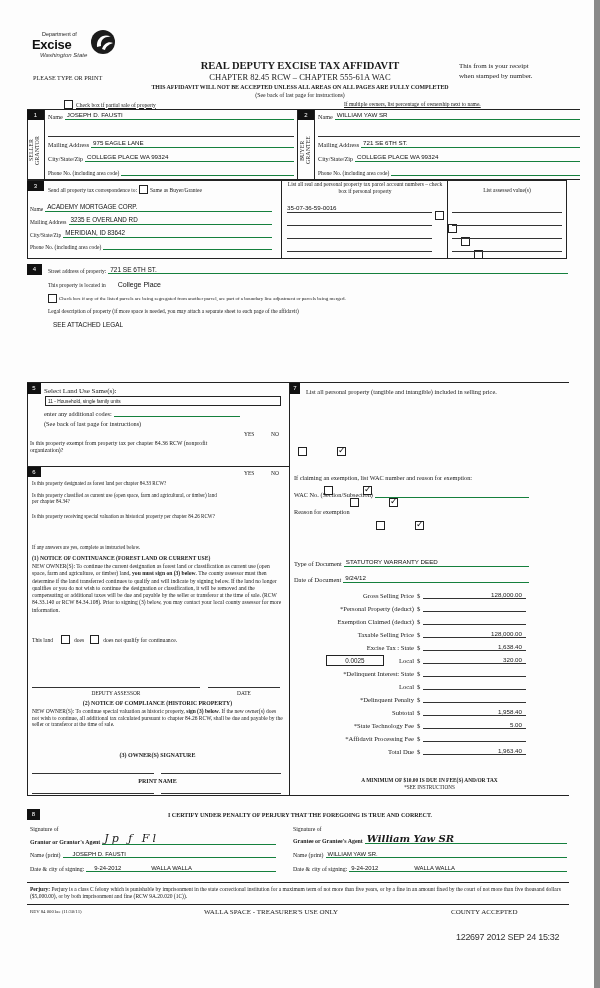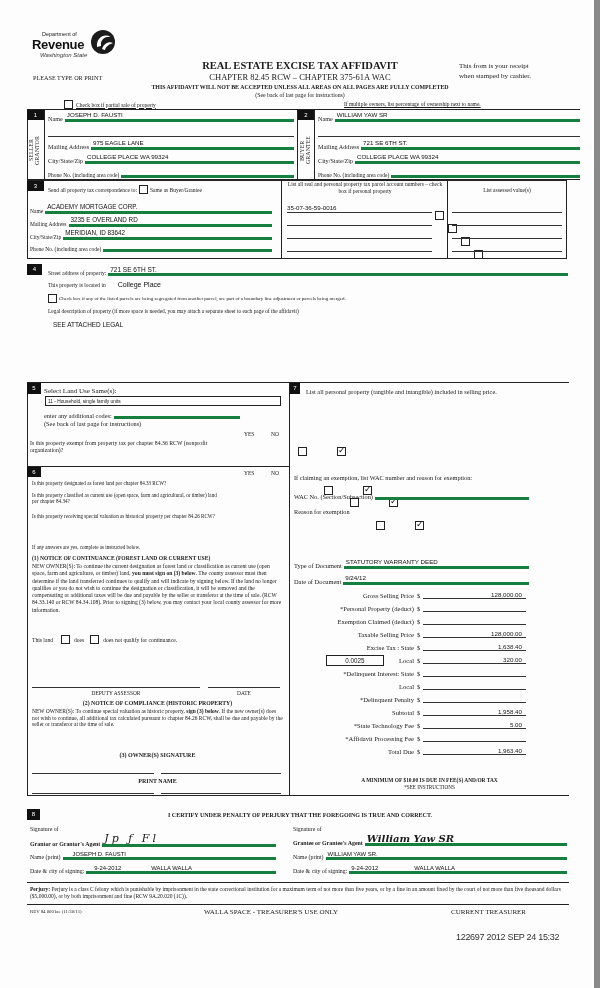--- a/index.html
+++ b/index.html
@@ -15,51 +15,51 @@
   .cb.checked::after { content: "\2713"; position: absolute; left: 0px; top: -3px; font-size: 9px; font-family: "DejaVu Sans", sans-serif; color: #111; }
   .secnum { position: absolute; background: #111; color: #fff; font-size: 6px; text-align: center; font-family: "Liberation Sans", sans-serif; }
   .box { position: absolute; border: 1px solid #222; }
   .vline { position: absolute; border-left: 1px solid #222; }
   .hline { position: absolute; border-top: 1px solid #222; }
   .t5 { font-size: 5.5px; }
   .t6 { font-size: 6.2px; }
   .t7 { font-size: 7px; }
   .row { position: absolute; display: flex; align-items: flex-end; white-space: nowrap; }
   .row .lbl { margin-right: 2px; }
-  .row .val { flex: 1; border-bottom: 3px solid #15803d; padding-left: 2px; line-height: 1.1; }
+  .row .val { flex: 1; border-bottom: 1px solid #15803d; padding-left: 2px; line-height: 1.1; }
   .vert { position: absolute; writing-mode: vertical-rl; transform: rotate(180deg); font-size: 6px; text-align: center; line-height: 1.05; }
   .money { position: absolute; display: flex; align-items: flex-end; white-space: nowrap; font-size: 6.6px; }
   .money .lbl { text-align: right; width: 110px; padding-right: 3px; }
   .money .dollar { width: 6px; }
   .money .amt { width: 103px; border-bottom: 1px solid #333; text-align: right; padding-right: 4px; font-family: "Liberation Sans", sans-serif; font-size: 6.2px; }
 </style>
 </head>
 <body>
 
 <div class="page">
   <div class="edge"></div>
 
   
   <div class="abs" style="left:32px;top:28px;width:90px;height:36px;">
     <div class="abs sans" style="left:10px;top:3px;font-size:5.5px;color:#222;">Department of</div>
-    <div class="abs sans" style="left:0px;top:9px;font-size:13px;font-weight:bold;color:#111;letter-spacing:-0.3px;">Revenue</div>
+    <div class="abs sans" style="left:0px;top:9px;font-size:13px;font-weight:bold;color:#111;letter-spacing:-0.3px;">Excise</div>
     <div class="abs sans" style="left:8px;top:24px;font-size:6px;font-style:italic;color:#333;">Washington State</div>
     <svg class="abs" style="left:56px;top:0px;" width="30" height="28" viewBox="0 0 30 28">
       <circle cx="15" cy="14" r="12" fill="#1c1c1c"></circle>
       <path d="M9 19 C 8 10, 16 5, 23 9 C 18 8, 12 11, 13 18 Z" fill="#fff"></path>
       <path d="M14 21 C 16 15, 21 13, 25 15 C 22 16, 18 18, 17 22 Z" fill="#fff"></path>
     </svg>
   </div>
 
   
-  <div class="abs" style="left:150px;top:60px;width:300px;text-align:center;font-size:10.5px;font-weight:bold;">REAL ESTATE EXCISE TAX AFFIDAVIT</div>
-  <div class="abs" style="left:150px;top:72px;width:300px;text-align:center;font-size:8.5px;">CHAPTER 82.45 RCW – CHAPTER 375-61A WAC</div>
+  <div class="abs" style="left:150px;top:60px;width:300px;text-align:center;font-size:10.5px;font-weight:bold;">REAL DEPUTY EXCISE TAX AFFIDAVIT</div>
+  <div class="abs" style="left:150px;top:72px;width:300px;text-align:center;font-size:8.5px;">CHAPTER 82.45 RCW – CHAPTER 555-61A WAC</div>
   <div class="abs t6" style="left:33px;top:74px;">PLEASE TYPE OR PRINT</div>
   <div class="abs t7" style="left:459px;top:62px;">This from is your receipt</div>
-  <div class="abs t7" style="left:459px;top:72px;">when stamped by cashier.</div>
+  <div class="abs t7" style="left:459px;top:72px;">when stamped by number.</div>
   <div class="abs" style="left:0;top:84px;width:600px;text-align:center;font-size:5.9px;font-weight:bold;">THIS AFFIDAVIT WILL NOT BE ACCEPTED UNLESS ALL AREAS ON ALL PAGES ARE FULLY COMPLETED</div>
   <div class="abs" style="left:0;top:92px;width:600px;text-align:center;font-size:5.8px;">(See back of last page for instructions)</div>
   <div class="abs t5" style="left:64px;top:100px;display:flex;align-items:center;gap:3px;">
     <span class="cb"></span>
     <span style="text-decoration:underline;">Check box if partial sale of property</span>
   </div>
   <div class="abs t5" style="left:344px;top:101px;text-decoration:underline;">If multiple owners, list percentage of ownership next to name.</div>
 
   
   <div class="box" style="left:27px;top:109px;width:553px;height:71px;border-width:1px;border-right:none;"></div>
@@ -371,15 +371,15 @@
     </span>
   </div>
 
   <div class="hline" style="left:27px;top:882px;width:542px;"></div>
   <div class="abs" style="left:30px;top:886px;width:540px;font-size:5.5px;line-height:1.35;">
     <b>Perjury:</b><span> Perjury is a class C felony which is punishable by imprisonment in the state correctional institution for a maximum term of not more than five years, or by a fine in an amount fixed by the court of not more than five thousand dollars ($5,000.00), or by both imprisonment and fine (RCW 9A.20.020 (1C)).</span>
   </div>
   <div class="hline" style="left:27px;top:904px;width:542px;"></div>
   <div class="abs" style="left:30px;top:909px;font-size:4.8px;">REV 84 0001ae (11/30/11)</div>
   <div class="abs" style="left:204px;top:908px;font-size:7px;">WALLA SPACE - TREASURER'S USE ONLY</div>
-  <div class="abs" style="left:451px;top:908px;font-size:7px;">CURRENT TREASURER</div>
+  <div class="abs" style="left:451px;top:908px;font-size:7px;">COUNTY ACCEPTED</div>
   <div class="abs sans" style="left:456px;top:932px;font-size:9px;color:#333;letter-spacing:-0.3px;">122697 2012 SEP 24 15:32</div>
 </div>
 
 </body></html>

